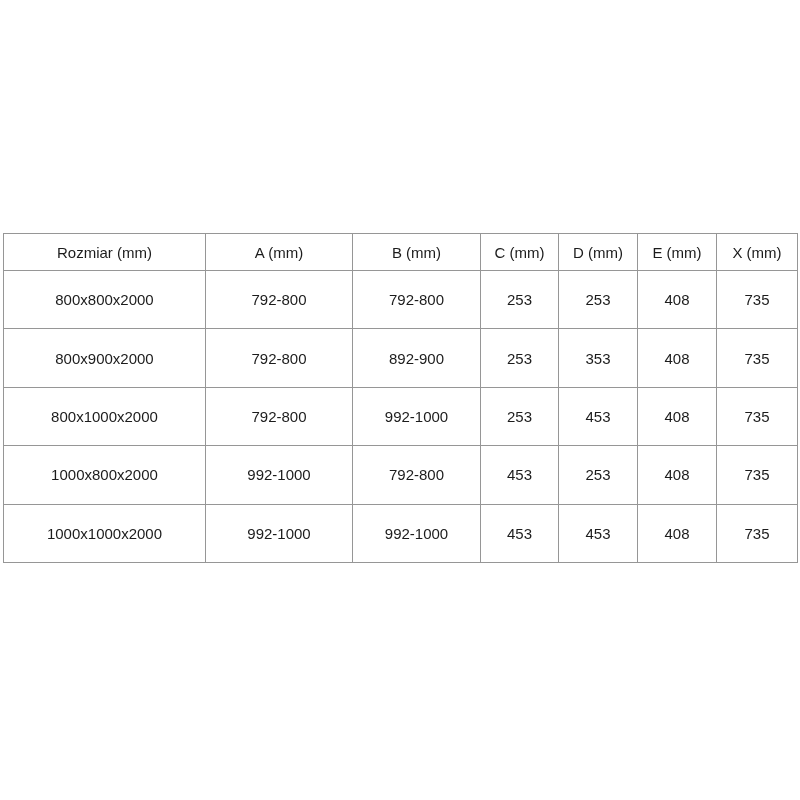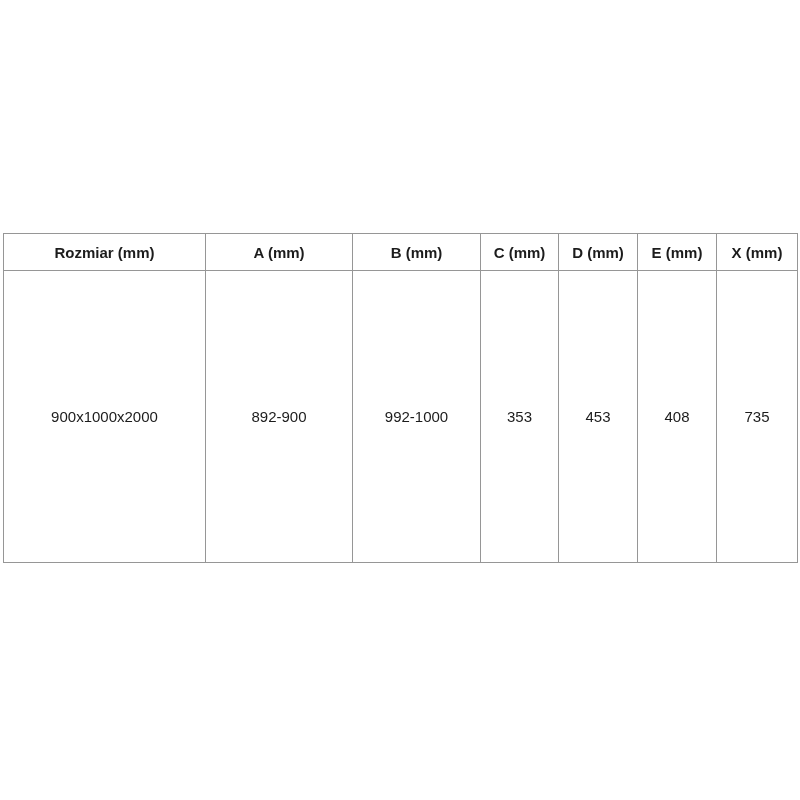--- a/index.html
+++ b/index.html
@@ -46,21 +46,21 @@
     color: #1c1c1c;
     font-size: 15px;
     padding: 0;
     overflow: hidden;
     white-space: nowrap;
   }
   table.spec-table thead tr {
     height: 37px;
   }
   table.spec-table th {
-    font-weight: bold;
+    font-weight: normal;
   }
   table.spec-table td {
     font-weight: normal;
   }
 </style>
 </head>
 <body>
 
 <div class="page">
   <div class="table-wrap">
@@ -80,24 +80,60 @@
             <th>A (mm)</th>
             <th>B (mm)</th>
             <th>C (mm)</th>
             <th>D (mm)</th>
             <th>E (mm)</th>
             <th>X (mm)</th>
           </tr>
       </thead>
       <tbody id="table-body">
           <tr>
-            <td>900x1000x2000</td>
+            <td>800x800x2000</td>
+            <td>792-800</td>
+            <td>792-800</td>
+            <td>253</td>
+            <td>253</td>
+            <td>408</td>
+            <td>735</td>
+          </tr>
+          <tr>
+            <td>800x900x2000</td>
+            <td>792-800</td>
             <td>892-900</td>
+            <td>253</td>
+            <td>353</td>
+            <td>408</td>
+            <td>735</td>
+          </tr>
+          <tr>
+            <td>800x1000x2000</td>
+            <td>792-800</td>
             <td>992-1000</td>
-            <td>353</td>
+            <td>253</td>
+            <td>453</td>
+            <td>408</td>
+            <td>735</td>
+          </tr>
+          <tr>
+            <td>1000x800x2000</td>
+            <td>992-1000</td>
+            <td>792-800</td>
+            <td>453</td>
+            <td>253</td>
+            <td>408</td>
+            <td>735</td>
+          </tr>
+          <tr>
+            <td>1000x1000x2000</td>
+            <td>992-1000</td>
+            <td>992-1000</td>
+            <td>453</td>
             <td>453</td>
             <td>408</td>
             <td>735</td>
           </tr>
         </tbody>
     </table>
   </div>
 </div>
 
 </body></html>

